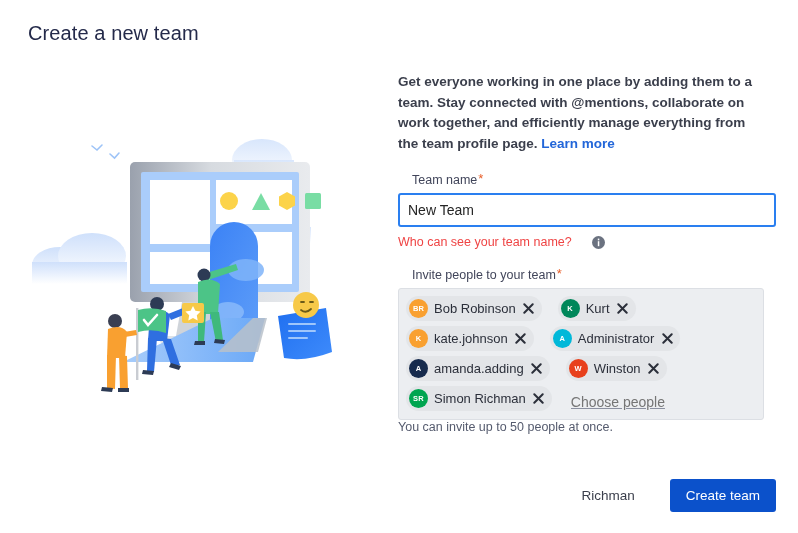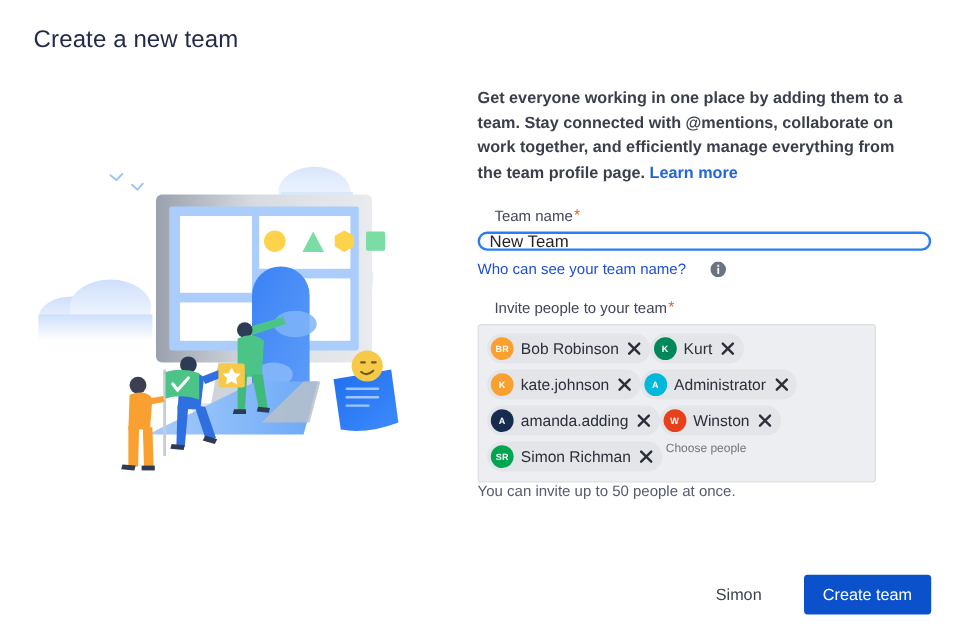--- a/index.html
+++ b/index.html
@@ -67,58 +67,58 @@
   .req {
     color: #e8602c;
     font-size: 13px;
     margin-left: 1px;
     vertical-align: top;
     line-height: 12px;
   }
 
   .text-input {
     width: 378px;
-    height: 16px;
+    height: 34px;
     border: 2px solid #2a7ff0;
-    border-radius: 13px;
+    border-radius: 3px;
     background: #fff;
     font-family: "Liberation Sans", sans-serif;
     font-size: 14px;
     color: #252525;
     padding: 0 8px;
     outline: none;
     display: block;
   }
 
   .helper-row {
     display: flex;
     align-items: center;
     gap: 20px;
     margin-top: 8px;
     font-size: 12.5px;
-    color: #1d4ed8;
+    color: #ef4444;
   }
   .info-icon {
     width: 13px;
     height: 13px;
     display: inline-block;
     flex: 0 0 auto;
   }
 
   
   .chips-box {
-    width: 332px;
+    width: 366px;
     border: 1px solid #dcdfe4;
     border-radius: 3px;
     background: #eceef1;
     padding: 7px 7px 8px 7px;
     display: flex;
     flex-wrap: wrap;
-    align-items: flex-start;
-    gap: 5px 0;
+    align-items: flex-end;
+    gap: 5px 16px;
     min-height: 114px;
     align-content: flex-start;
   }
   .chip {
     display: inline-flex;
     align-items: center;
     background: #e3e5e8;
     border-radius: 13px;
     height: 25px;
     padding: 0 3px 0 3px;
@@ -147,29 +147,30 @@
     width: 16px;
     height: 16px;
     display: inline-flex;
     align-items: center;
     justify-content: center;
     margin-right: 2px;
     cursor: pointer;
     flex: 0 0 auto;
   }
   .chips-placeholder {
-    font-size: 10px;
+    font-size: 14px;
     color: #8b90a0;
     padding-left: 3px;
     background: transparent;
     border: none;
     outline: none;
     font-family: "Liberation Sans", sans-serif;
     flex: 1 1 60px;
     min-width: 60px;
+    text-decoration: underline;
   }
 
   .limit-note {
     font-size: 12.5px;
     color: #555b6e;
     margin-top: 0;
   }
 
   
   .footer {
@@ -413,15 +414,15 @@
           </svg>
         </span>
       </span>
       <input class="chips-placeholder" type="text" placeholder="Choose people" style="">
     </div>
 
   <div class="limit-note">You can invite up to 50 people at once.</div>
 </div>
 
 <div class="footer">
-  <button class="btn-cancel">Simon</button>
+  <button class="btn-cancel">Richman</button>
   <button class="btn-primary">Create team</button>
 </div>
 
 </body></html>

